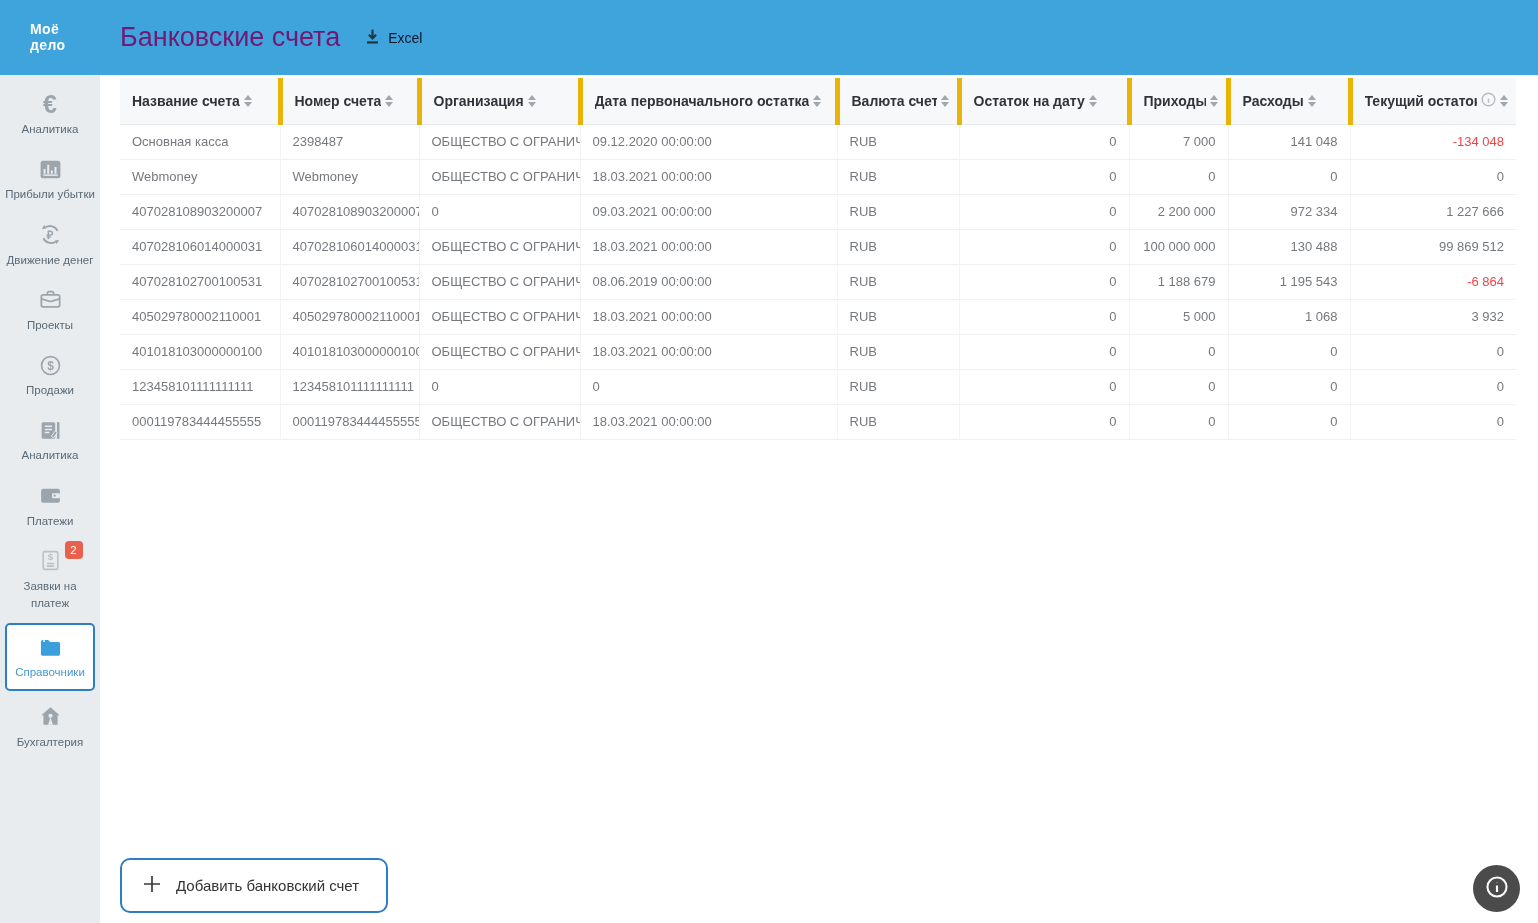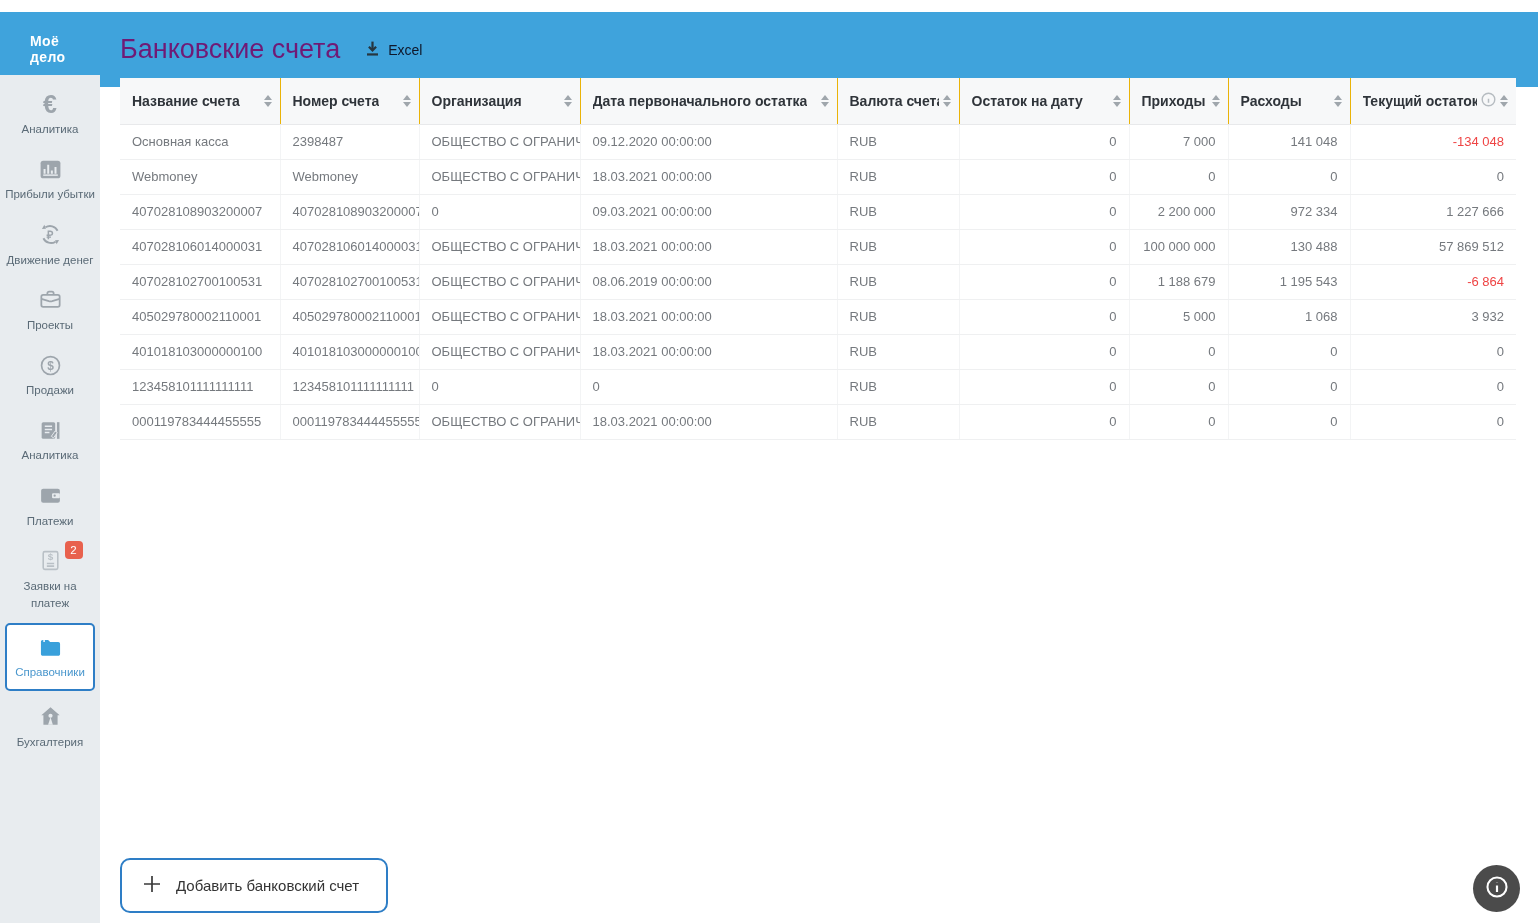--- a/index.html
+++ b/index.html
@@ -3,21 +3,21 @@
 <meta charset="utf-8">
 <style>
   * { box-sizing: border-box; margin: 0; padding: 0; }
   html,body { width:1538px; height:923px; }
   body {
     font-family: "Liberation Sans", sans-serif;
     background:#ffffff; position:relative; overflow:hidden;
   }
   
   .topbar {
-    position:absolute; top:12px; left:0; width:1538px; height:75px;
+    position:absolute; top:0; left:0; width:1538px; height:75px;
     background:#3FA3DC; display:flex; align-items:center;
   }
   .logo {
     margin-left:30px; width:70px; color:#fff; font-size:14px; font-weight:700;
     line-height:1.12; letter-spacing:.4px;
   }
   .page-title { margin-left:20px; color:#701a75; font-size:27px; font-weight:400; }
   .excel-link { margin-left:24px; display:flex; align-items:center; gap:7px; cursor:pointer; }
   .excel-link span { color:#0f172a; font-size:14px; }
   
@@ -44,25 +44,25 @@
     position:absolute; top:-7px; right:-20px; min-width:18px; height:18px;
     background:#E8614D; color:#fff; border-radius:4px; font-size:11.5px;
     display:flex; align-items:center; justify-content:center; padding:0 4px;
   }
   .euro-glyph { font-size:25px; font-weight:600; color:#9DA5AC; line-height:1; }
   
   .table-wrap { position:absolute; left:120px; top:78px; }
   table { border-collapse:collapse; table-layout:fixed; width:1396px; }
   thead th {
     height:46px; background:#F7F8F9; border-bottom:1px solid #E8E9EB;
-    border-left:1px solid #eab308; padding:0 8px 0 12px;
+    border-left:5px solid #eab308; padding:0 8px 0 12px;
     font-size:14px; font-weight:700; color:#2F343A; text-align:left;
   }
   thead th:first-child { border-left:none; }
-  .th-inner { display:flex; align-items:center; justify-content:space-between; gap:4px; }
+  .th-inner { display:flex; align-items:center; gap:4px; }
   .th-label { white-space:nowrap; overflow:hidden; }
   .th-icons { display:flex; align-items:center; gap:4px; flex-shrink:0; }
   .sort-icon { display:flex; flex-direction:column; align-items:center; cursor:pointer; }
   .sort-icon .up { width:0; height:0; border-left:4.5px solid transparent; border-right:4.5px solid transparent; border-bottom:5px solid #9FA6AC; }
   .sort-icon .dn { width:0; height:0; border-left:4.5px solid transparent; border-right:4.5px solid transparent; border-top:5px solid #9FA6AC; margin-top:2.5px; }
   tbody td {
     height:35px; border-bottom:1px solid #EFF0F1; border-left:1px solid #F3F4F5;
     padding:0 12px; font-size:13px; color:#75797E;
     white-space:nowrap; overflow:hidden;
   }
@@ -376,21 +376,21 @@
     </tr>
     <tr>
       <td>407028106014000031</td>
       <td>407028106014000031</td>
       <td>ОБЩЕСТВО С ОГРАНИЧЕ</td>
       <td>18.03.2021 00:00:00</td>
       <td>RUB</td>
       <td class="num">0</td>
       <td class="num">100 000 000</td>
       <td class="num">130 488</td>
-      <td class="num">57 869 512</td>
+      <td class="num">99 869 512</td>
     </tr>
     <tr>
       <td>407028102700100531</td>
       <td>407028102700100531</td>
       <td>ОБЩЕСТВО С ОГРАНИЧЕ</td>
       <td>08.06.2019 00:00:00</td>
       <td>RUB</td>
       <td class="num">0</td>
       <td class="num">1 188 679</td>
       <td class="num">1 195 543</td>

